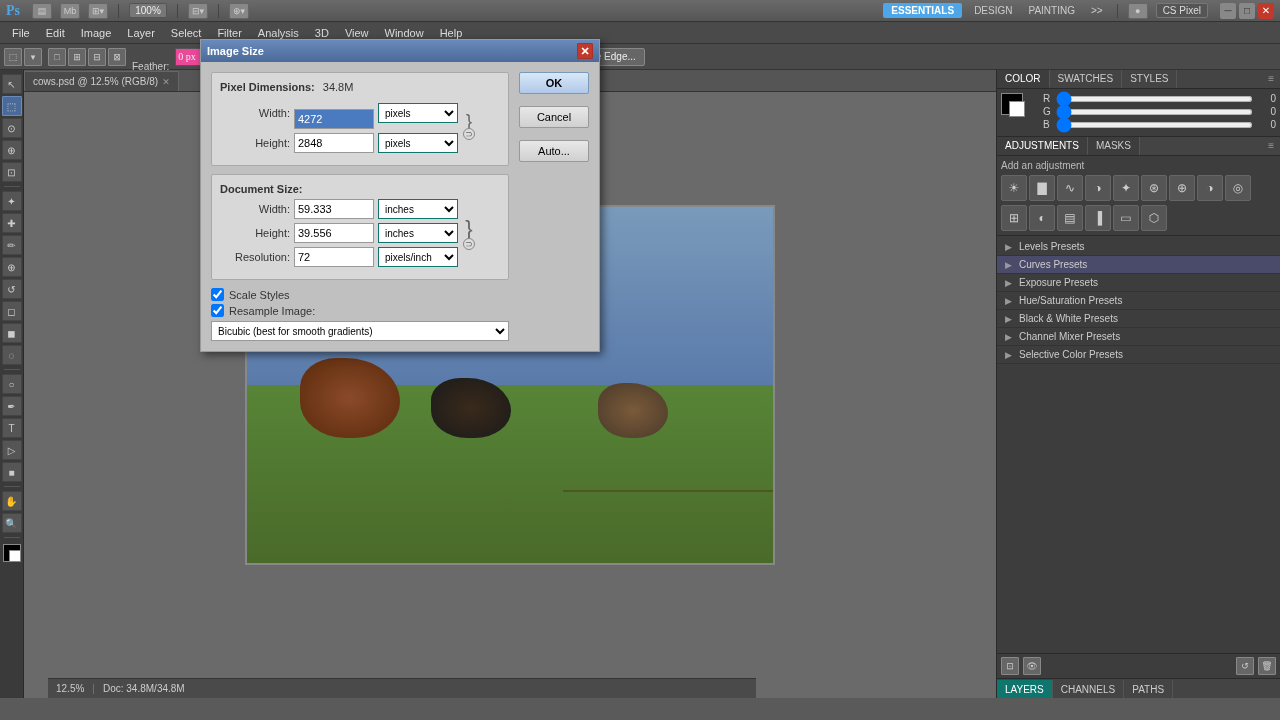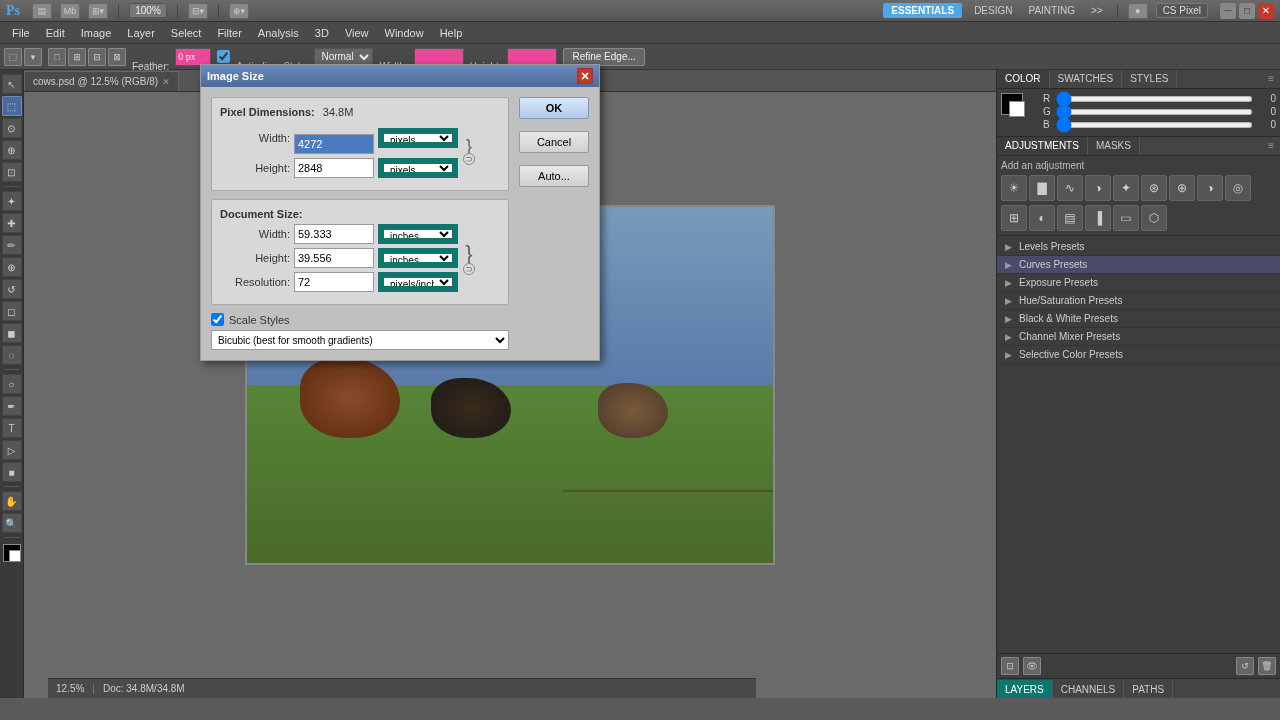--- a/index.html
+++ b/index.html
@@ -369,21 +369,21 @@
 
     
     .dialog-overlay {
       position: absolute;
       top: 0; left: 0; right: 0; bottom: 0;
       z-index: 100;
       pointer-events: none;
     }
     .dialog {
       position: absolute;
-      top: 64px; left: 200px;
+      top: 39px; left: 200px;
       width: 400px;
       background: #c0c0c0;
       border: 1px solid #999;
       box-shadow: 3px 3px 8px rgba(0,0,0,0.5);
       pointer-events: all;
     }
     .dialog-titlebar {
       height: 22px;
       background: linear-gradient(to bottom, #6a8abb, #4a6a9a);
       display: flex;
@@ -430,21 +430,21 @@
       width: 80px;
       height: 20px;
       border: 1px solid #999;
       background: #fff;
       font-size: 11px;
       padding: 0 3px;
     }
     .dialog-input.selected { background: #4a7abf; color: #fff; margin-top: 12px; }
     .dialog-select {
       height: 20px;
-      border: 6px solid #0f766e;
+      border: 1px solid #0f766e;
       background: #fff;
       font-size: 10px;
       padding: 0 2px;
       width: 80px;
     }
     .dialog-btn {
       width: 70px;
       height: 22px;
       background: linear-gradient(to bottom, #e8e8e8, #d0d0d0);
       border: 1px solid #999;
@@ -832,20 +832,24 @@
                 <div style="font-size:22px;color:#666;line-height:0.8;">}</div>
                 <div style="width:12px;height:12px;border:1px solid #888;border-radius:50%;background:#ddd;display:flex;align-items:center;justify-content:center;font-size:9px;color:#666;">⊃</div>
               </div>
             </div>
           </div>
 
           <div class="checkbox-row">
             <input type="checkbox" checked="" style="">
             <span>Scale Styles</span>
           </div>
+          <div class="checkbox-row">
+            <input type="checkbox" checked="" style="">
+            <span>Resample Image:</span>
+          </div>
           <div class="dialog-resample-row">
             <select class="resample-select">
               <option>Bicubic (best for smooth gradients)</option>
               <option>Bilinear</option>
               <option>Nearest Neighbor</option>
             </select>
           </div>
 
         </div>
 

